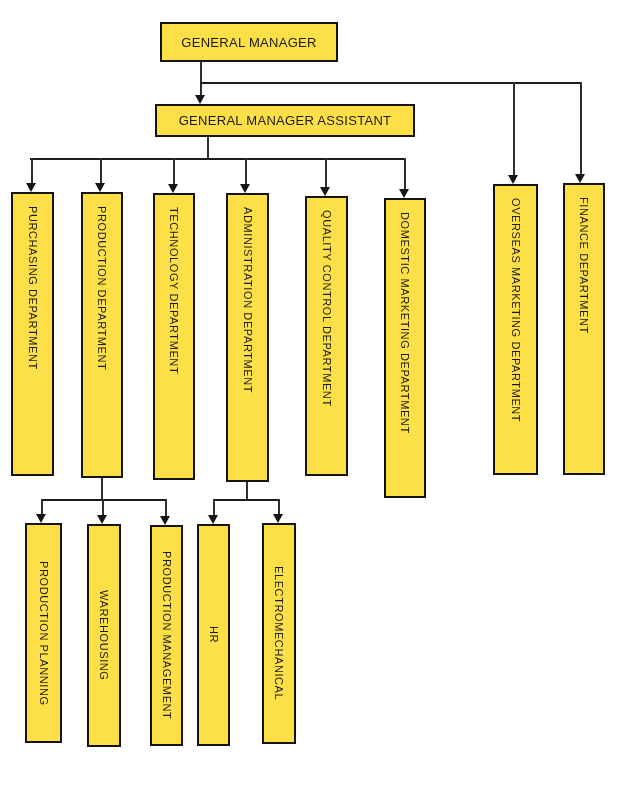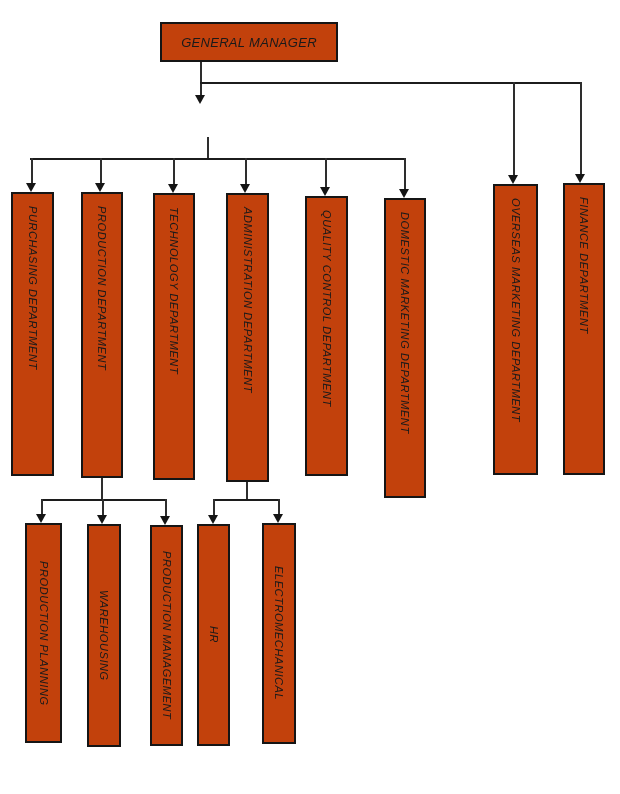--- a/index.html
+++ b/index.html
@@ -9,23 +9,22 @@
     height: 794px;
     background: #ffffff;
     font-family: "Liberation Sans", "DejaVu Sans", sans-serif;
     color: #1a1a1a;
     overflow: hidden;
   }
   .box {
     position: absolute;
     box-sizing: border-box;
     border: 2px solid #151515;
-    background: #c2410c;
+    background: #fde047;
     display: flex;
-    font-style: italic;
   }
   .hbox {
     align-items: center;
     justify-content: center;
     font-size: 13px;
     letter-spacing: 0.3px;
     white-space: nowrap;
   }
   .vbox {
     justify-content: center;     
@@ -110,20 +109,23 @@
   <div class="hline" style="left:214px; top:499px; width:65px;"></div>
   <div class="vline" style="left:213px; top:499px; height:16px;"></div>
   <div class="arrow-down" style="left:208px; top:515px;"></div>
   <div class="vline" style="left:278px; top:499px; height:15px;"></div>
   <div class="arrow-down" style="left:273px; top:514px;"></div>
 
   <div class="box hbox" id="gm">
     <span class="lbl">GENERAL MANAGER</span>
   </div>
 
+  <div class="box hbox" id="gma">
+    <span class="lbl">GENERAL MANAGER ASSISTANT</span>
+  </div>
 
   <div class="box vbox" id="d0">
     <span class="lbl">PURCHASING DEPARTMENT</span>
   </div>
   <div class="box vbox" id="d1">
     <span class="lbl">PRODUCTION DEPARTMENT</span>
   </div>
   <div class="box vbox" id="d2">
     <span class="lbl">TECHNOLOGY DEPARTMENT</span>
   </div>

